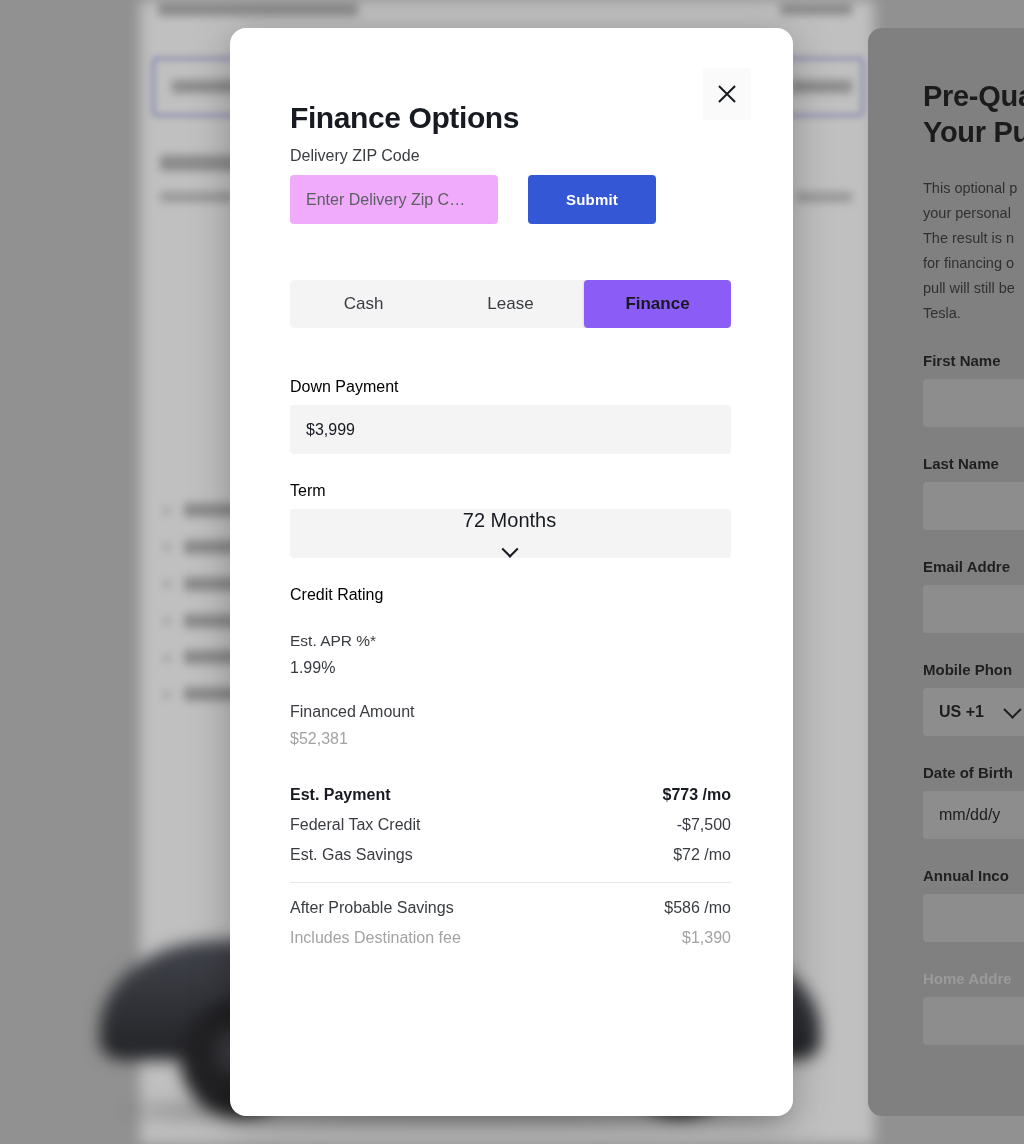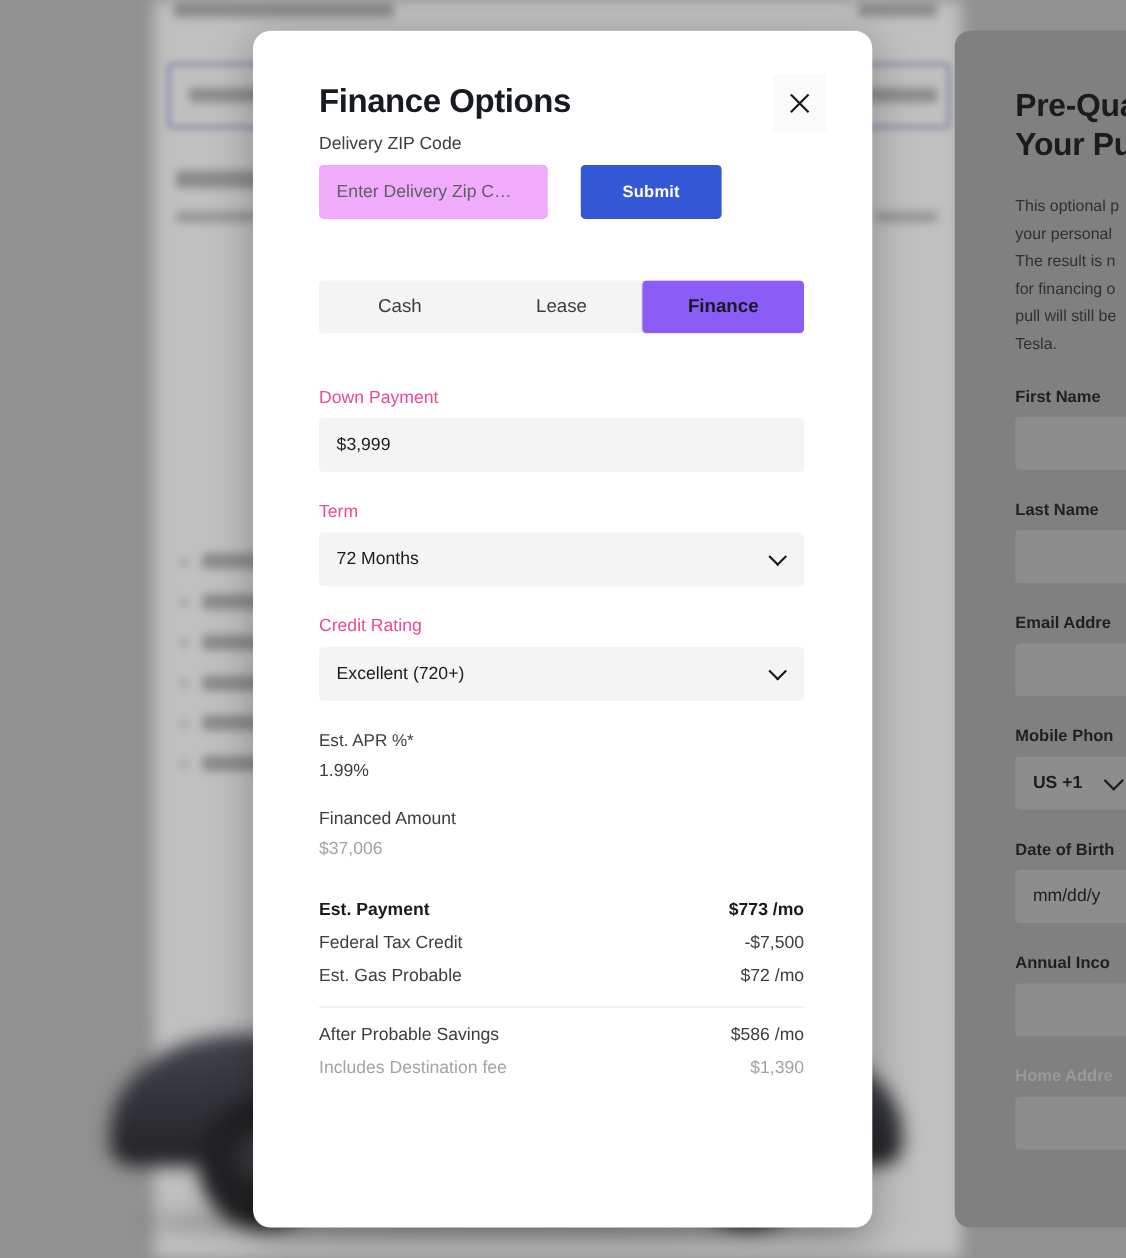--- a/index.html
+++ b/index.html
@@ -173,21 +173,21 @@
     left: 230px;
     top: 28px;
     width: 563px;
     height: 1088px;
     background: #ffffff;
     border-radius: 16px;
     box-shadow: 0 8px 40px rgba(0,0,0,.28);
     overflow: hidden;
   }
   .modal-inner {
-    padding: 48px 32px 0 60px;
+    padding: 73px 32px 0 60px;
     position: relative;
     height: 100%;
   }
 
   .close-btn {
     position: absolute;
     right: 42px;
     top: 40px;
     width: 48px;
     height: 52px;
@@ -272,21 +272,21 @@
   }
   .tab.active {
     background: #8b5cf6;
     font-weight: 700;
     color: #171a20;
     box-shadow: 0 0 0 1px #e3e3e3, 0 1px 3px rgba(0,0,0,.12);
     border-radius: 4px;
   }
 
   .group { margin-bottom: 28px; }
-  .group .field-label { font-size: 16px; color: #ec4899; margin-bottom: 9px; }
+  .group .field-label { font-size: 16px; color: #000000; margin-bottom: 9px; }
 
   .value-box {
     width: 441px;
     height: 49px;
     background: #f4f4f4;
     border-radius: 4px;
     display: flex;
     align-items: center;
     padding: 0 16px;
     font-size: 16px;
@@ -294,23 +294,24 @@
   }
   .select-box {
     width: 441px;
     height: 49px;
     background: #f4f4f4;
     border-radius: 4px;
     display: flex;
     align-items: center;
     justify-content: space-between;
     padding: 0 18px 0 16px;
-    font-size: 16px;
+    font-size: 20px;
     color: #171a20;
     cursor: pointer;
+    flex-direction: column;
   }
   .select-box .chev {
     width: 12px; height: 12px;
     border-right: 2px solid #171a20;
     border-bottom: 2px solid #171a20;
     transform: rotate(45deg) translate(-2px,-2px);
   }
 
   .apr-block { margin-bottom: 26px; }
   .apr-block .k { font-size: 15.5px; color: #393c41; font-weight: 400; margin-bottom: 9px; }
@@ -467,47 +468,43 @@
       <div class="group">
         <div class="field-label">Term</div>
         <div class="select-box">
           <span>72 Months</span>
           <span class="chev"></span>
         </div>
       </div>
 
       <div class="group">
         <div class="field-label">Credit Rating</div>
-        <div class="select-box">
-          <span>Excellent (720+)</span>
-          <span class="chev"></span>
-        </div>
       </div>
 
       <div class="apr-block">
         <div class="k">Est. APR %*</div>
         <div class="v">1.99%</div>
       </div>
 
       <div class="fin-block">
         <div class="k">Financed Amount</div>
-        <div class="v">$37,006</div>
+        <div class="v">$52,381</div>
       </div>
 
       <div class="summary">
         <div class="sum-row bold">
           <span>Est. Payment</span>
           <span>$773 /mo</span>
         </div>
         <div class="sum-row">
           <span>Federal Tax Credit</span>
           <span>-$7,500</span>
         </div>
         <div class="sum-row">
-          <span>Est. Gas Probable</span>
+          <span>Est. Gas Savings</span>
           <span>$72 /mo</span>
         </div>
 
         <div class="sum-rule"></div>
 
         <div class="sum-row">
           <span>After Probable Savings</span>
           <span>$586 /mo</span>
         </div>
         <div class="sum-row muted">

